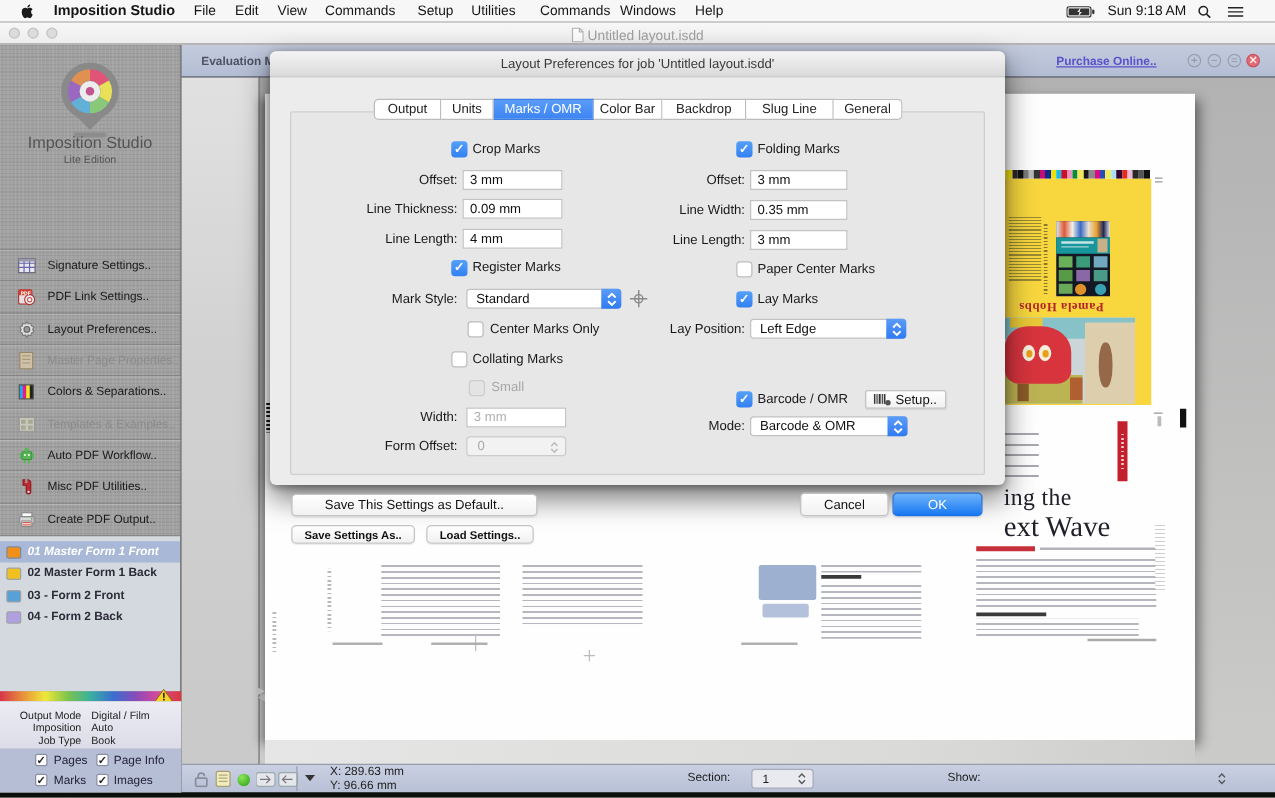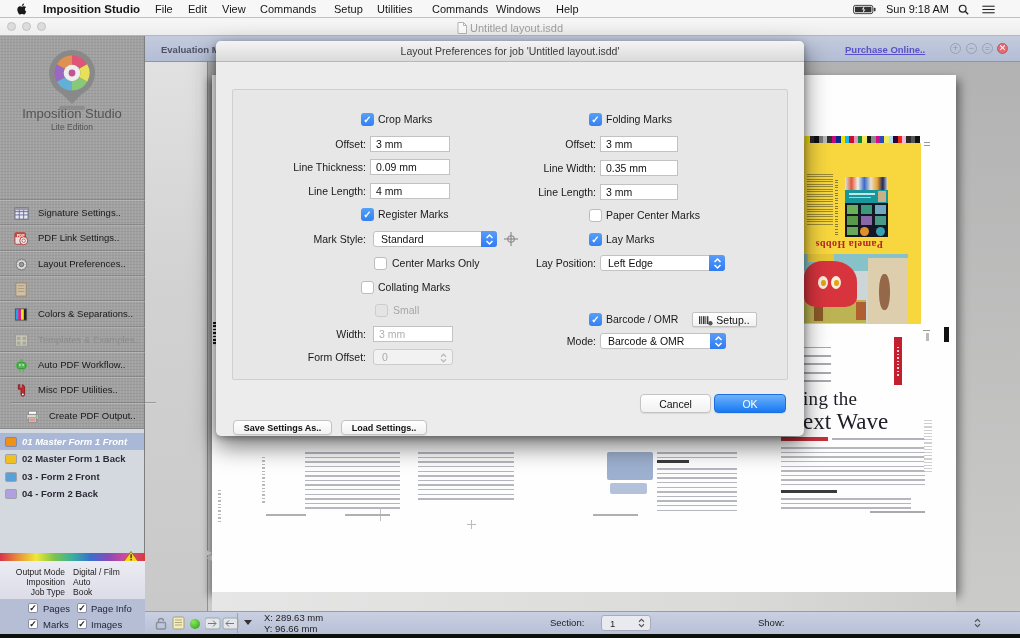--- a/index.html
+++ b/index.html
@@ -36,21 +36,21 @@
 #evmode{left:161px;top:44px;font-size:9.5px;font-weight:bold;color:#4e5264;}
 #purch{left:845px;top:44px;font-size:9.5px;font-weight:bold;color:#5a50cc;text-decoration:underline;}
 .cbtn{position:absolute;top:43px;width:11px;height:11px;border-radius:50%;border:1px solid #9aa0ae;color:#8d93a2;font-size:9px;line-height:9px;text-align:center;}
 #mainbg{left:145px;top:62px;width:62px;height:550px;background:linear-gradient(#e1e1e1 0%,#d2d2d2 40%,#c9c9c9 100%);}
 #docview{left:207px;top:62px;width:813px;height:550px;background:linear-gradient(#b2b2b2,#cbcbca);border-left:1px solid #909090;}
 #sheet{left:212px;top:75px;width:744px;height:517px;background:#fefefe;box-shadow:-4px 4px 7px rgba(0,0,0,.3),4px 5px 9px rgba(0,0,0,.42);}
 
 #statusbar{left:145px;top:611px;width:875px;height:23px;background:linear-gradient(#c9d0e2,#b8c0d6);border-top:1px solid #979caa;font-size:9.5px;color:#222;}
 #blackstrip{left:0;top:634px;width:1020px;height:4px;background:#0c100b;}
 
-#dialog{left:216px;top:41px;width:588px;height:395px;background:#ececec;border-radius:5px;box-shadow:0 10px 24px rgba(0,0,0,.55),0 2px 6px rgba(0,0,0,.3);}
+#dialog{left:216px;top:41px;width:588px;height:347px;background:#ececec;border-radius:5px;box-shadow:0 10px 24px rgba(0,0,0,.55),0 2px 6px rgba(0,0,0,.3);}
 #dtitle{position:absolute;left:0;top:0;width:588px;height:21px;background:linear-gradient(#f4f4f4,#dadada);border-bottom:1px solid #b9b9b9;border-radius:5px 5px 0 0;text-align:center;font-size:10.5px;color:#3a3a3a;line-height:21px;}
 #dpanel{position:absolute;left:16px;top:48px;width:556px;height:291px;background:#e7e7e7;border:1px solid #cfcfcf;border-radius:2px;}
 #tabs{position:absolute;left:83px;top:38px;height:17px;display:flex;font-size:10.5px;color:#222;}
 #tabs .tab{border:1px solid #bcbcbc;border-left:none;background:#fff;text-align:center;line-height:15px;}
 #tabs .tab:first-child{border-left:1px solid #bcbcbc;border-radius:4px 0 0 4px;}
 #tabs .tab:last-child{border-radius:0 4px 4px 0;}
 #tabs .tab.on{background:linear-gradient(#5a9cf8,#3d84f4);color:#fff;border-color:#3d7fe0;}
 .dlab{position:absolute;font-size:10.5px;color:#191919;text-align:right;white-space:nowrap;}
 .dfield{position:absolute;height:16px;background:#fff;border:1px solid #c2c2c2;font-size:10.5px;color:#111;padding:1px 0 0 5px;}
 .dfield.dis{color:#b0b0b0;}
@@ -353,20 +353,21 @@
     </div>
   <div class="sitem dis" style="top:275px;">
       <span class="ic"><svg width="16" height="16" viewBox="0 0 16 16">
           <rect x="2" y="1" width="11" height="14" fill="#cfc0a8" stroke="#998868"></rect>
           <g stroke="#aa9878">
             <line x1="4" y1="4" x2="11" y2="4"></line>
             <line x1="4" y1="7" x2="11" y2="7"></line>
             <line x1="4" y1="10" x2="11" y2="10"></line>
           </g>
         </svg></span>
+      <span class="txt">Master Page Properties..</span>
     </div>
   <div class="sitem" style="top:300px;">
       <span class="ic"><svg width="16" height="16" viewBox="0 0 16 16">
           <rect x="1.5" y="2" width="3" height="12" fill="#18a8e8"></rect>
           <rect x="4.5" y="2" width="3" height="12" fill="#e81890"></rect>
           <rect x="7.5" y="2" width="3" height="12" fill="#f8e818"></rect>
           <rect x="10.5" y="2" width="3" height="12" fill="#222"></rect>
           <rect x="1.5" y="2" width="12" height="12" fill="none" stroke="#555"></rect>
         </svg></span>
       <span class="txt">Colors &amp; Separations..</span>
@@ -397,21 +398,21 @@
       <span class="txt">Auto PDF Workflow..</span>
     </div>
   <div class="sitem" style="top:376px;">
       <span class="ic"><svg width="17" height="17" viewBox="0 0 17 17">
           <path d="M5 2 h4 a3 3 0 0 1 3 3 v8 a2 2 0 0 1 -4 0 v-6 h-3 z" fill="#c42830" stroke="#8a1a20"></path>
           <rect x="7" y="1" width="2" height="4" fill="#999"></rect>
           <circle cx="10" cy="13" r="1" fill="#fff"></circle>
         </svg></span>
       <span class="txt">Misc PDF Utilities..</span>
     </div>
-  <div class="sitem" style="top:402px;height:34px;margin-left:11px;">
+  <div class="sitem" style="top:402px;height:34px;">
       <span class="ic"><svg width="17" height="17" viewBox="0 0 17 17">
           <rect x="2" y="6" width="13" height="6" rx="1" fill="#d8d8d8" stroke="#888"></rect>
           <rect x="4" y="2.5" width="9" height="3.5" fill="#fff" stroke="#888"></rect>
           <rect x="4" y="10" width="9" height="5" fill="#fff" stroke="#888"></rect>
           <rect x="4.8" y="11" width="7.4" height="1" fill="#c43"></rect>
           <rect x="4.8" y="13" width="7.4" height="1" fill="#c43"></rect>
           <circle cx="13" cy="8" r="0.8" fill="#4a4"></circle>
         </svg></span>
       <span class="txt">Create PDF Output..</span>
     </div>
@@ -455,20 +456,29 @@
     <span class="abs" style="left:91px;top:4px;">Page Info</span>
   <div class="scb" style="left:28px;top:20px;">✓</div>
     <span class="abs" style="left:43px;top:20px;">Marks</span>
   <div class="scb" style="left:77px;top:20px;">✓</div>
     <span class="abs" style="left:91px;top:20px;">Images</span>
 </div>
 
 <div id="dialog" class="abs">
   <div id="dtitle">Layout Preferences for job 'Untitled layout.isdd'</div>
   <div id="dpanel"></div>
+  <div id="tabs">
+    <div class="tab" style="width:54px;">Output</div>
+    <div class="tab" style="width:42px;">Units</div>
+    <div class="tab on" style="width:80px;">Marks / OMR</div>
+    <div class="tab" style="width:55px;">Color Bar</div>
+    <div class="tab" style="width:67px;">Backdrop</div>
+    <div class="tab" style="width:70px;">Slug Line</div>
+    <div class="tab" style="width:55px;">General</div>
+  </div>
 
   <div class="cb" style="left:145px;top:72px;">✓</div>
     <span class="cblab" style="left:162px;top:72px;">Crop Marks</span>
   <div class="dlab" style="right:438px;top:97px;">Offset:</div>
     <div class="dfield" style="left:154px;top:95px;width:80px;">3 mm</div>
   <div class="dlab" style="right:438px;top:120px;">Line Thickness:</div>
     <div class="dfield" style="left:154px;top:118px;width:80px;">0.09 mm</div>
   <div class="dlab" style="right:438px;top:144px;">Line Length:</div>
     <div class="dfield" style="left:154px;top:142px;width:80px;">4 mm</div>
   <div class="cb" style="left:145px;top:167px;">✓</div>
@@ -523,17 +533,18 @@
           <rect x="7.3" y="0" width="1" height="9"></rect>
           <rect x="9.2" y="0" width="1.5" height="9"></rect>
         </g>
         <circle cx="13" cy="8" r="2.5" fill="#555"></circle>
       </svg> Setup..</div>
   <div class="dlab" style="right:208px;top:294px;">Mode:</div>
   <div class="pop" style="left:384px;top:292px;width:126px;">Barcode &amp; OMR<span class="stp"><svg width="9" height="13" viewBox="0 0 9 13">
           <path d="M1.5 5 L4.5 2 7.5 5 M1.5 8 L4.5 11 7.5 8" fill="none" stroke="#fff" stroke-width="1.5"></path>
         </svg></span></div>
 
+  <div class="btn" style="left:17px;top:354px;width:197px;height:18px;line-height:17px;">Save This Settings as Default..</div>
   <div class="btn" style="left:17px;top:379px;width:99px;height:15px;line-height:14px;font-size:9px;font-weight:bold;">Save Settings As..</div>
   <div class="btn" style="left:125px;top:379px;width:86px;height:15px;line-height:14px;font-size:9px;font-weight:bold;">Load Settings..</div>
   <div class="btn" style="left:424px;top:353px;width:71px;height:19px;line-height:18px;">Cancel</div>
   <div class="btn blue" style="left:498px;top:353px;width:72px;height:19px;line-height:18px;">OK</div>
 </div>
 
 </body></html>

